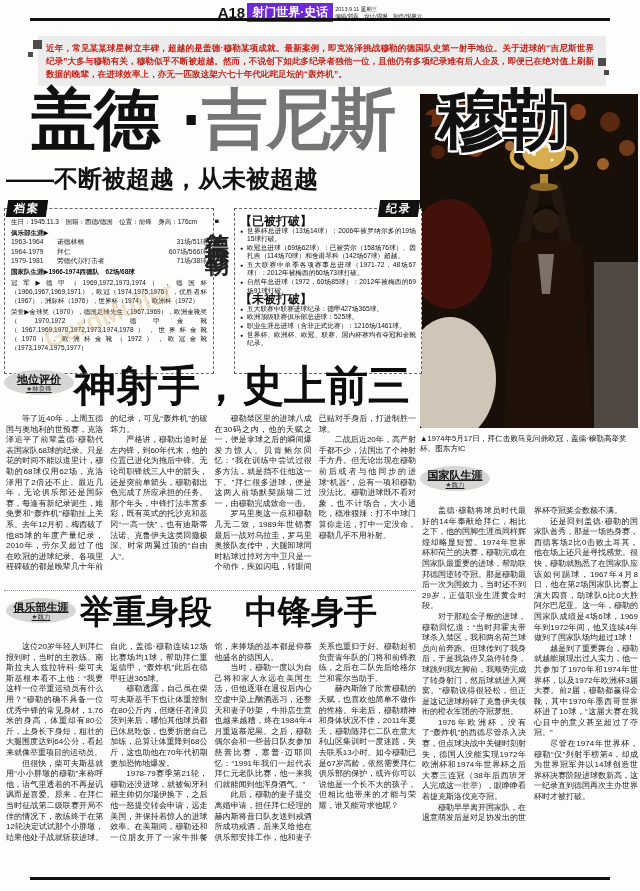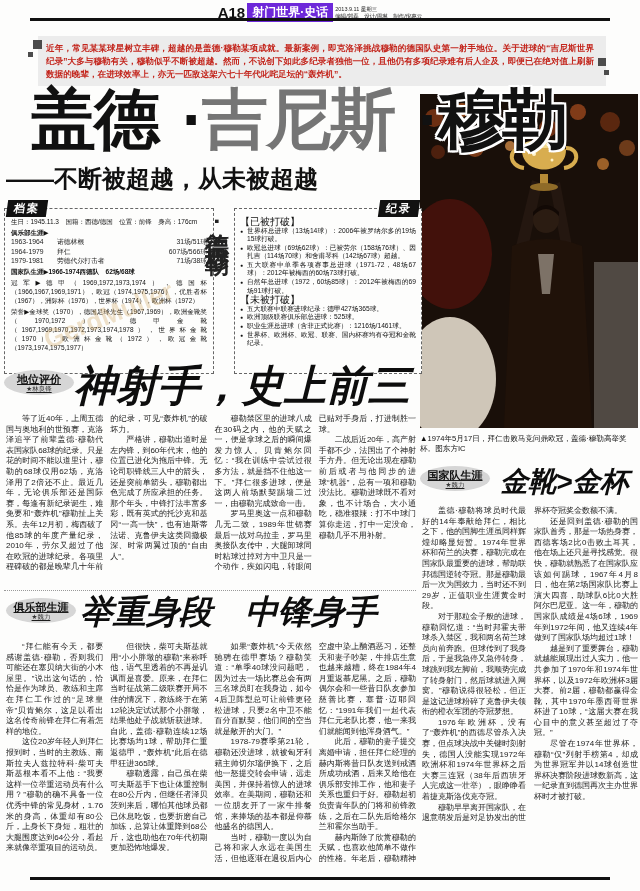--- a/index.html
+++ b/index.html
@@ -34,32 +34,32 @@
   .box-records{left:234px;top:208px;width:176px;height:152px;padding:8px 5px 4px 5px;}
   .ibox-label{position:absolute;top:-9px;background:#111;color:#fff;font-size:11px;font-weight:bold;
               padding:1px 7px;transform:skewX(-8deg);letter-spacing:2px;}
   .lab-profile{left:2px;}
   .lab-records{right:2px;}
   .profile-line{font-size:6.5px;line-height:9px;color:#111;}
   .club-row{display:flex;font-size:6.8px;line-height:9.5px;}
   .club-row .c1{width:46px;} .club-row .c2{flex:1;} .club-row .c3{width:58px;text-align:right;}
   .vname{position:absolute;left:203px;top:212px;height:150px;writing-mode:vertical-rl;
          font-size:24px;font-weight:900;color:#222;letter-spacing:3px;line-height:28px;}
-  .rec-h{font-size:10px;font-weight:normal;line-height:9.5px;color:#111;}
+  .rec-h{font-size:12px;font-weight:bold;line-height:9.5px;color:#111;}
   .rec-list p{margin:0;padding-left:7px;position:relative;font-size:6.7px;line-height:8.6px;
               color:#111;font-weight:500;text-align:justify;}
   .rec-list p::before{content:"●";position:absolute;left:0;top:0;font-size:5px;}
   .watermark{position:absolute;left:40px;top:300px;font-size:26px;font-weight:bold;
              color:rgba(200,150,70,0.28);transform:rotate(-22deg);z-index:1;}
   
   .tag{position:absolute;width:70px;text-align:center;z-index:2;}
   .tag .ell{background:#d6d6d6;border-radius:50%;padding:3px 2px 2px 2px;text-decoration:underline;}
   .tag .t{font-size:11px;font-weight:900;color:#111;display:block;line-height:12px;}
   .tag .a{font-size:6.5px;color:#333;display:block;line-height:8px;}
-  .art-title{position:absolute;font-weight:800;color:#0d0d0d;white-space:nowrap;z-index:2;font-style:italic;}
+  .art-title{position:absolute;font-weight:800;color:#0d0d0d;white-space:nowrap;z-index:2;}
   .body{position:absolute;overflow:hidden;text-align:justify;}
   .body p{margin:0;text-indent:2em;font-size:8px;line-height:10.6px;color:#1b1b1b;}
   .cols4{column-count:4;column-gap:7px;}
   .cols2{column-count:2;column-gap:8px;}
   .dotted-div{position:absolute;left:4px;top:590px;width:412px;border-top:1.5px dotted #999;}
 </style>
 </head>
 <body>
 
 <div id="page">
@@ -188,38 +188,35 @@
   <div class="dotted-div"></div>
 
   <div class="tag" style="left:6px;top:598px;">
     <div class="ell">
       <span class="t">俱乐部生涯</span>
       <span class="a">★魏力</span>
     </div>
   </div>
   <div class="art-title" style="left:80px;top:590px;font-size:33px;">举重身段　中锋身手</div>
   <div class="body cols4" style="left:6px;top:642px;width:410px;height:230px;">
-      <p>“拜仁能有今天，都要感谢盖德·穆勒，否则我们可能还在塞贝纳大街的小木屋里。”说出这句话的，恰恰是作为球员、教练和主席在拜仁工作过的“足球皇帝”贝肯鲍尔，这足以看出这名传奇前锋在拜仁有着怎样的地位。</p>
       <p>这位20岁年轻人到拜仁报到时，当时的主教练、南斯拉夫人兹拉特科·柴可夫斯基根本看不上他：“我要这样一位举重运动员有什么用？”穆勒的确不具备一位优秀中锋的常见身材，1.76米的身高，体重却有80公斤，上身长下身短，粗壮的大腿围度达到64公分，看起来就像举重项目的运动员。</p>
       <p>但很快，柴可夫斯基就用“小小胖墩的穆勒”来称呼他，语气里透着的不再是讥讽而是喜爱。原来，在拜仁当时征战第二级联赛开局不佳的情况下，教练终于在第12轮决定试试那个小胖墩，结果他处子战就斩获进球。自此，盖德·穆勒连续12场比赛场均1球，帮助拜仁重返德甲，“轰炸机”此后在德甲狂进365球。</p>
       <p>穆勒透露，自己虽在柴可夫斯基手下也让体重控制在80公斤内，但继任者泽贝茨到来后，哪怕其他球员都已休息吃饭，也要折磨自己加练，总算让体重降到68公斤，这也助他在70年代初期更加恐怖地爆发。</p>
-      <p>如果“轰炸机”今天依然驰骋在德甲赛场？穆勒笑道：“单季40球没问题吧，因为过去一场比赛总会有两三名球员盯在我身边，如今4后卫阵型总可让前锋更轻松进球，只要2名中卫不能百分百默契，他们间的空当就是敞开的大门。”</p>
       <p>1978-79赛季第21轮，穆勒还没进球，就被匈牙利籍主帅切尔瑙伊换下，之后他一怒提交转会申请，远走美国，并保持着惊人的进球效率。在美期间，穆勒还和一位朋友开了一家牛排餐馆，来捧场的基本都是仰慕他盛名的德国人。</p>
       <p>当时，穆勒一度以为自己将和家人永远在美国生活，但他逐渐在退役后内心空虚中染上酗酒恶习，还整天和妻子吵架，牛排店生意也越来越糟，终在1984年4月重返慕尼黑。之后，穆勒偶尔会和一些昔日队友参加慈善比赛，塞普·迈耶回忆：“1991年我们一起代表拜仁元老队比赛，他一来我们就能闻到他浑身酒气。”</p>
       <p>此后，穆勒的妻子提交离婚申请，担任拜仁经理的赫内斯将昔日队友送到戒酒所成功戒酒，后来又给他在俱乐部安排工作，他和妻子关系也重归于好。穆勒起初负责青年队的门将和前锋教练，之后在二队先后给格尔兰和霍尔当助手。</p>
       <p>赫内斯除了欣赏穆勒的天赋，也喜欢他简单不做作的性格。年老后，穆勒精神和身体状况不佳，2011年夏天，穆勒随拜仁二队在意大利山区集训时一度迷路，失去联系13小时。如今穆勒已是67岁高龄，依然需要拜仁俱乐部的保护，或许你可以说他是一个长不大的孩子，但相比他带来的才能与荣耀，谁又能苛求他呢？</p>
     </div>
 
   <div class="tag" style="left:420px;top:466px;">
     <div class="ell">
       <span class="t">国家队生涯</span>
       <span class="a">★魏力</span>
     </div>
   </div>
-  <div class="art-title" style="left:500px;top:463px;font-size:28px;">金靴&gt;金杯</div>
   <div class="body cols2" style="left:422px;top:506px;width:216px;height:370px;">
       <p>盖德·穆勒将球员时代最好的14年奉献给拜仁，相比之下，他的国脚生涯虽同样辉煌却略显短暂。1974年世界杯和荷兰的决赛，穆勒完成在国家队最重要的进球，帮助联邦德国逆转夺冠。那是穆勒最后一次为国效力，当时还不到29岁，正值职业生涯黄金时段。</p>
       <p>对于那粒金子般的进球，穆勒回忆道：“当时邦霍夫带球杀入禁区，我和两名荷兰球员向前奔跑。但球传到了我身后，于是我急停又急停转身，球跳到我左脚前，我顺势完成了转身射门，然后球就进入网窝。”穆勒说得很轻松，但正是这记进球粉碎了克鲁伊夫领衔的橙衣军团的夺冠梦想。</p>
       <p>1976年欧洲杯，没有了“轰炸机”的西德尽管杀入决赛，但点球决战中关键时刻射失，德国人没能实现1972年欧洲杯和1974年世界杯之后大赛三连冠（38年后西班牙人完成这一壮举），眼睁睁看着捷克斯洛伐克夺冠。</p>
       <p>穆勒早早离开国家队，在退意萌发后是对足协发出的世界杯夺冠奖金数额不满。</p>
       <p>还是回到盖德·穆勒的国家队首秀，那是一场热身赛，西德客场2比0击败土耳其，他在场上还只是寻找感觉。很快，穆勒就熟悉了在国家队应该如何踢球，1967年4月8日，他在第2场国家队比赛上演大四喜，助球队6比0大胜阿尔巴尼亚。这一年，穆勒的国家队成绩是4场6球，1969年到1972年间，他又连续4年做到了国家队场均超过1球！</p>
       <p>越是到了重要舞台，穆勒就越能展现出过人实力，他一共参加了1970年和1974年世界杯，以及1972年欧洲杯3届大赛。前2届，穆勒都赢得金靴，其中1970年墨西哥世界杯进了10球，“这届大赛在我心目中的意义甚至超过了夺冠。”</p>
       <p>尽管在1974年世界杯，穆勒“仅”列射手榜第4，却成为世界冠军并以14球创造世界杯决赛阶段进球数新高，这一纪录直到德国再次主办世界杯时才被打破。</p>
     </div>
 

